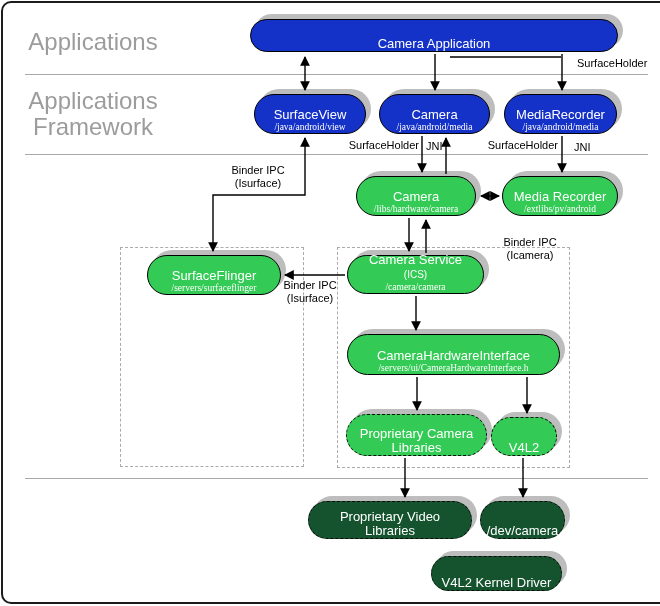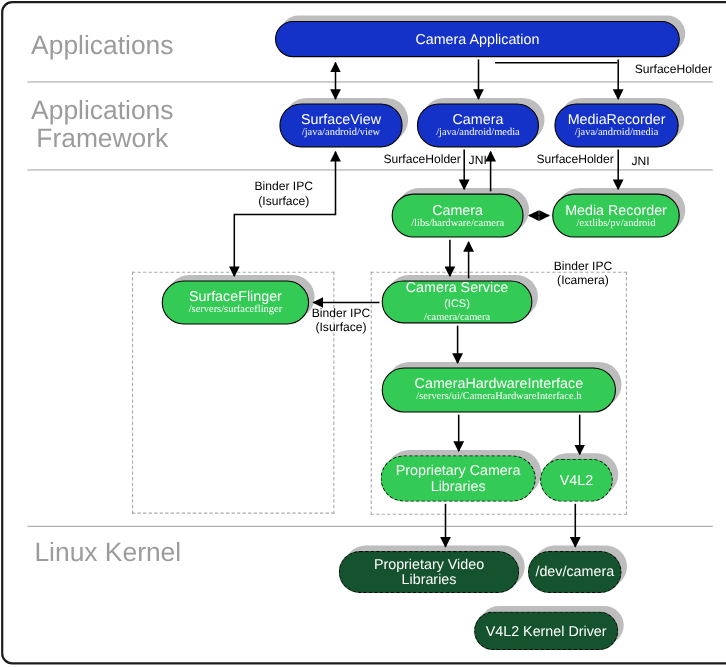--- a/index.html
+++ b/index.html
@@ -9,21 +9,21 @@
   }
   .frame{position:absolute;left:1px;top:1px;right:3px;bottom:2px;
     border:2px solid #1c1c1c;border-radius:10px;}
   .sep{position:absolute;left:25px;width:623px;border-top:1.5px solid #a8a8a8;}
   .dashrect{position:absolute;border:1.5px dashed #ababab;}
   .layer-label{position:absolute;color:#9c9c9c;font-size:24px;line-height:26px;
     text-align:center;white-space:pre;}
   .node{position:absolute;display:flex;flex-direction:column;justify-content:center;
     align-items:center;text-align:center;color:#fff;
     border:1.5px solid #000;box-shadow:5px -5px 0 0 #bdbdbd;box-sizing:border-box;}
-  .stadium{border-radius:24px;}
+  .stadium{border-radius:24px;justify-content:flex-end;}
   .blue{background:#1532c8;}
   .green{background:#33cb55;}
   .red{background:#14532d;}
   .dashedge{border:1.6px dashed #0a0a0a;}
   .node .title{font-size:13px;line-height:14px;padding:0 8px;}
   .node .title .suffix{font-size:10px;}
   .node .sub{font-size:9.5px;line-height:11px;font-family:Liberation Serif, serif;}
   .node .sub:empty{display:none;}
   .lbl{position:absolute;color:#000;font-size:11px;line-height:13px;white-space:pre;}
   .lbl.center{text-align:center;}
@@ -39,21 +39,20 @@
 
   <div class="sep" style="top:74px"></div>
   <div class="sep" style="top:154px"></div>
   <div class="sep" style="top:478px"></div>
 
   <div class="dashrect" style="left:120px;top:247px;width:182px;height:218px"></div>
   <div class="dashrect" style="left:337px;top:247px;width:231px;height:219px"></div>
 
   <div class="layer-label" style="left:18px;top:29px;width:150px">Applications</div>
   <div class="layer-label" style="left:18px;top:88px;width:150px"><span>Applications</span><br><span>Framework</span></div>
-  <div class="layer-label" style="left:18px;top:490px;width:160px">Linux Kernel</div>
 
   <div class="node blue stadium" style="left:250px;top:19px;width:368px;height:33px">
     <div class="title">Camera Application</div>
   </div>
 
   <div class="node blue stadium" style="left:254px;top:94px;width:112px;height:40px">
     <div class="title">SurfaceView</div>
     <div class="sub">/java/android/view</div>
   </div>
   <div class="node blue stadium" style="left:379px;top:94px;width:111px;height:40px">

